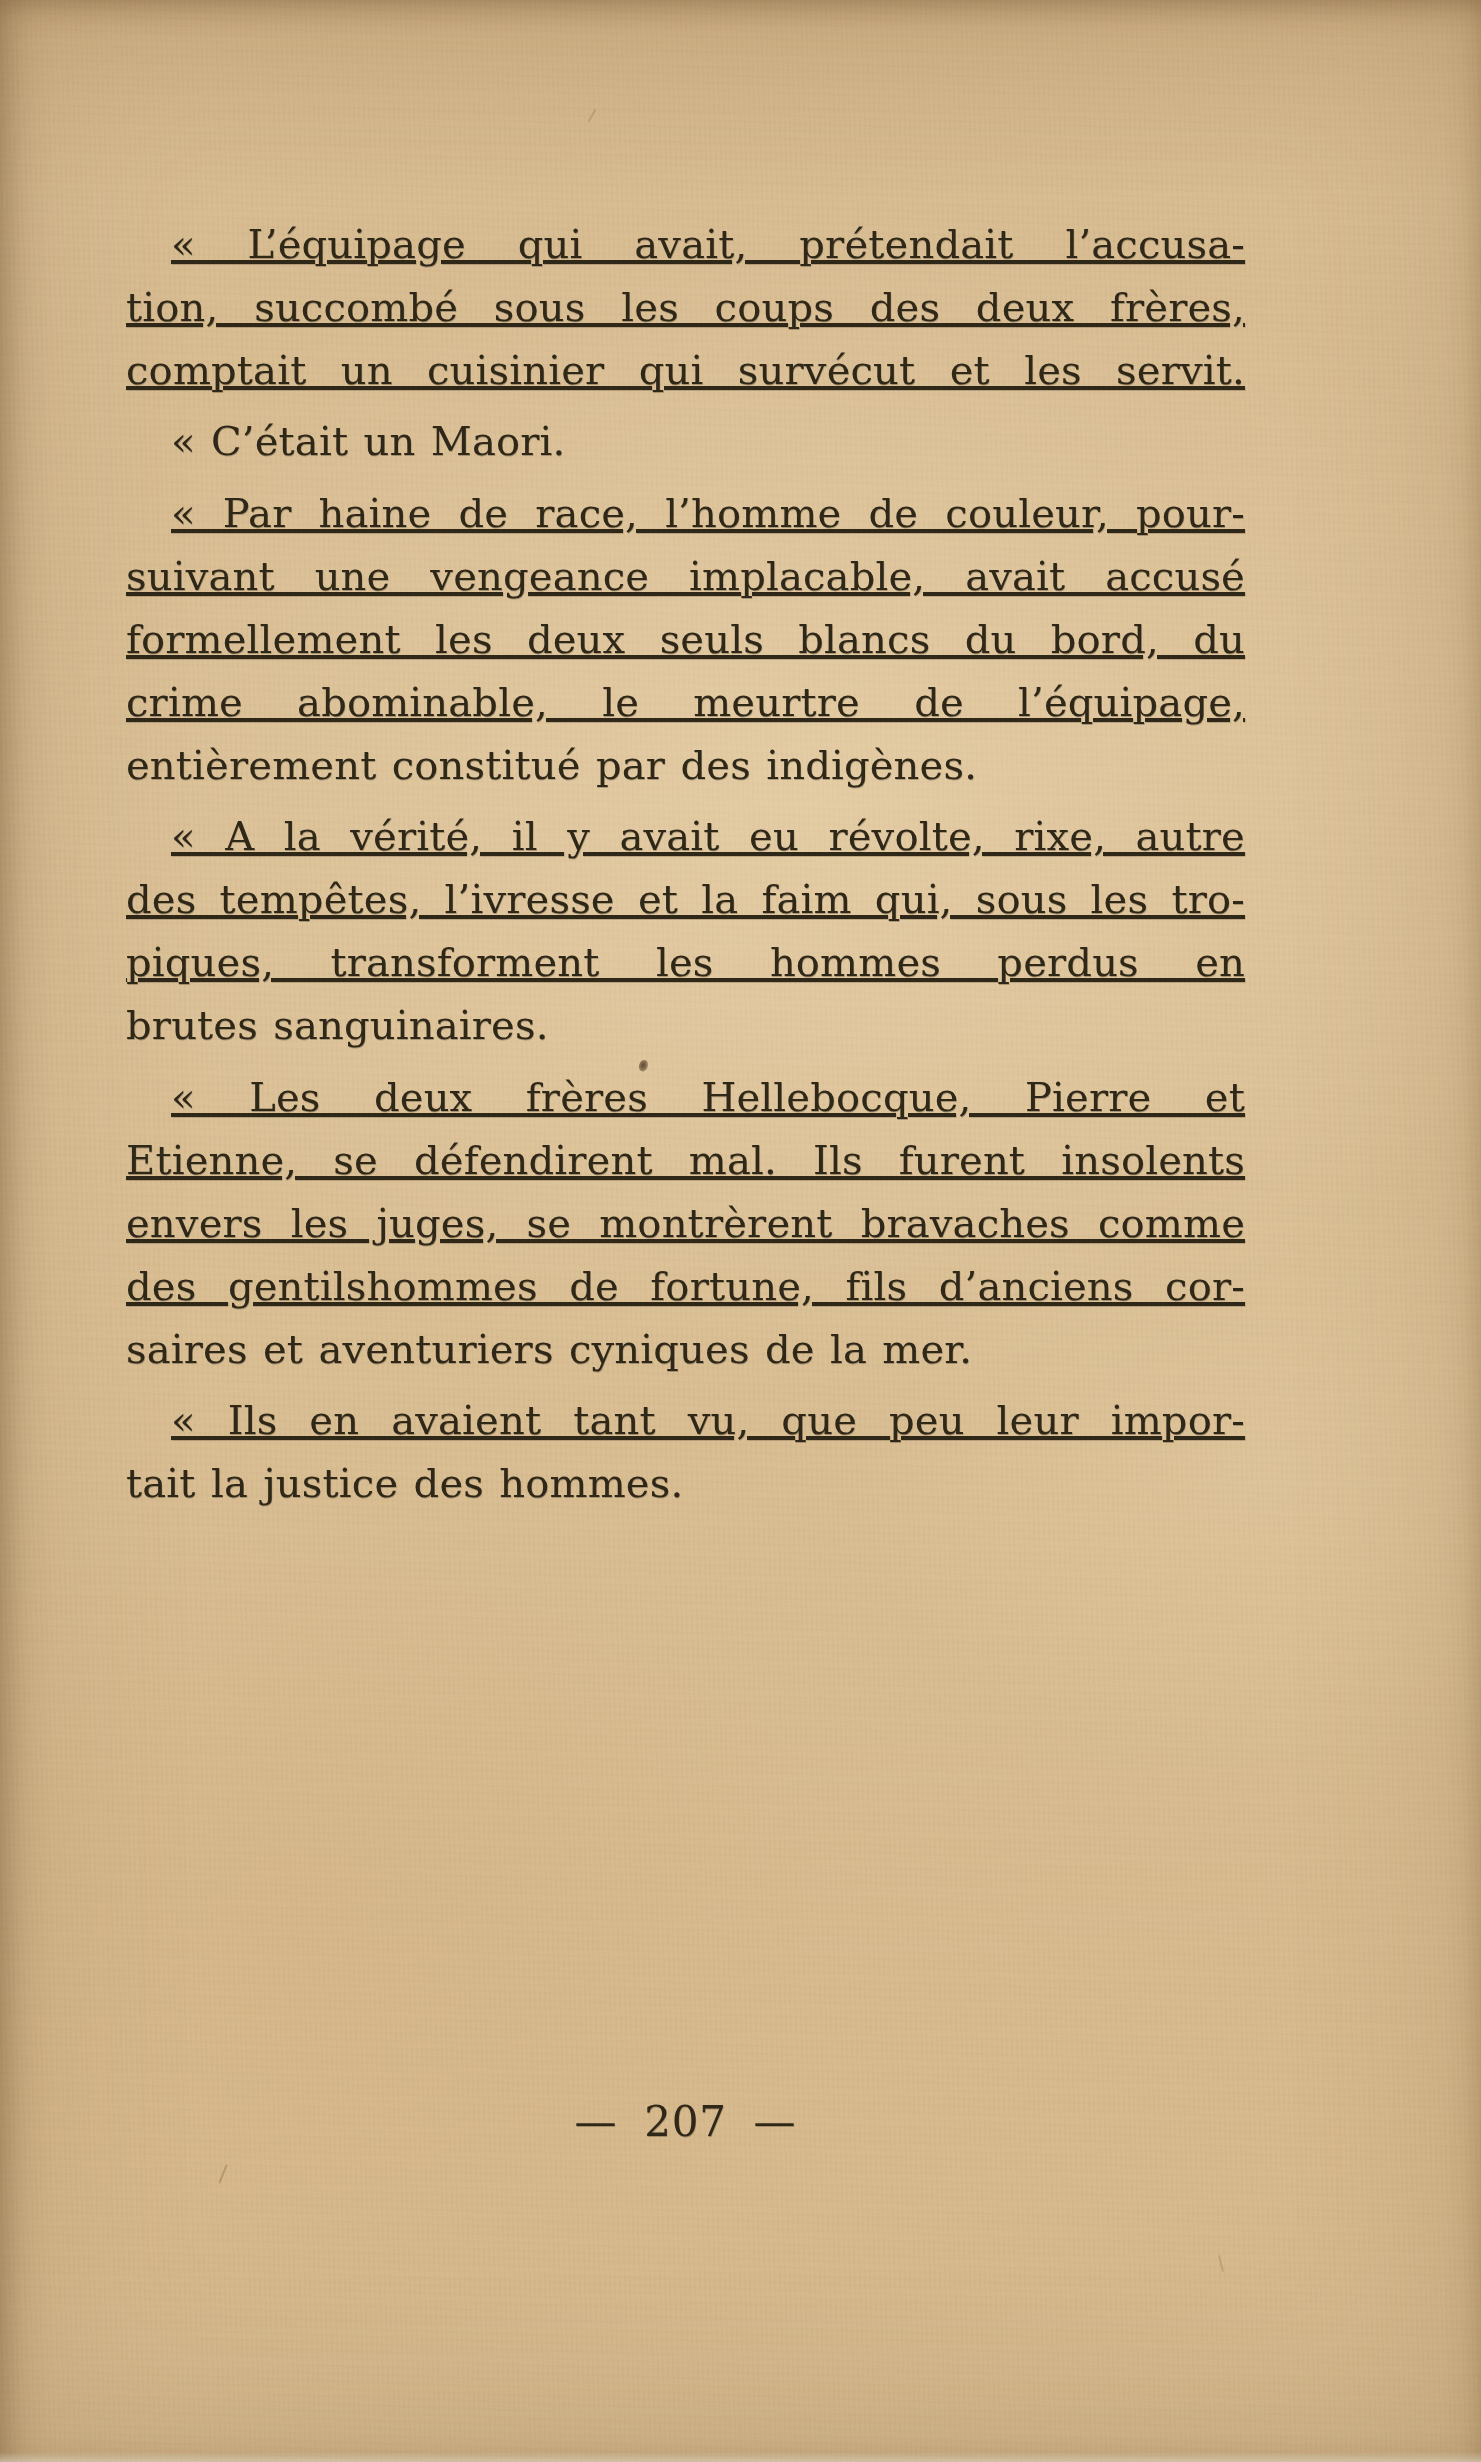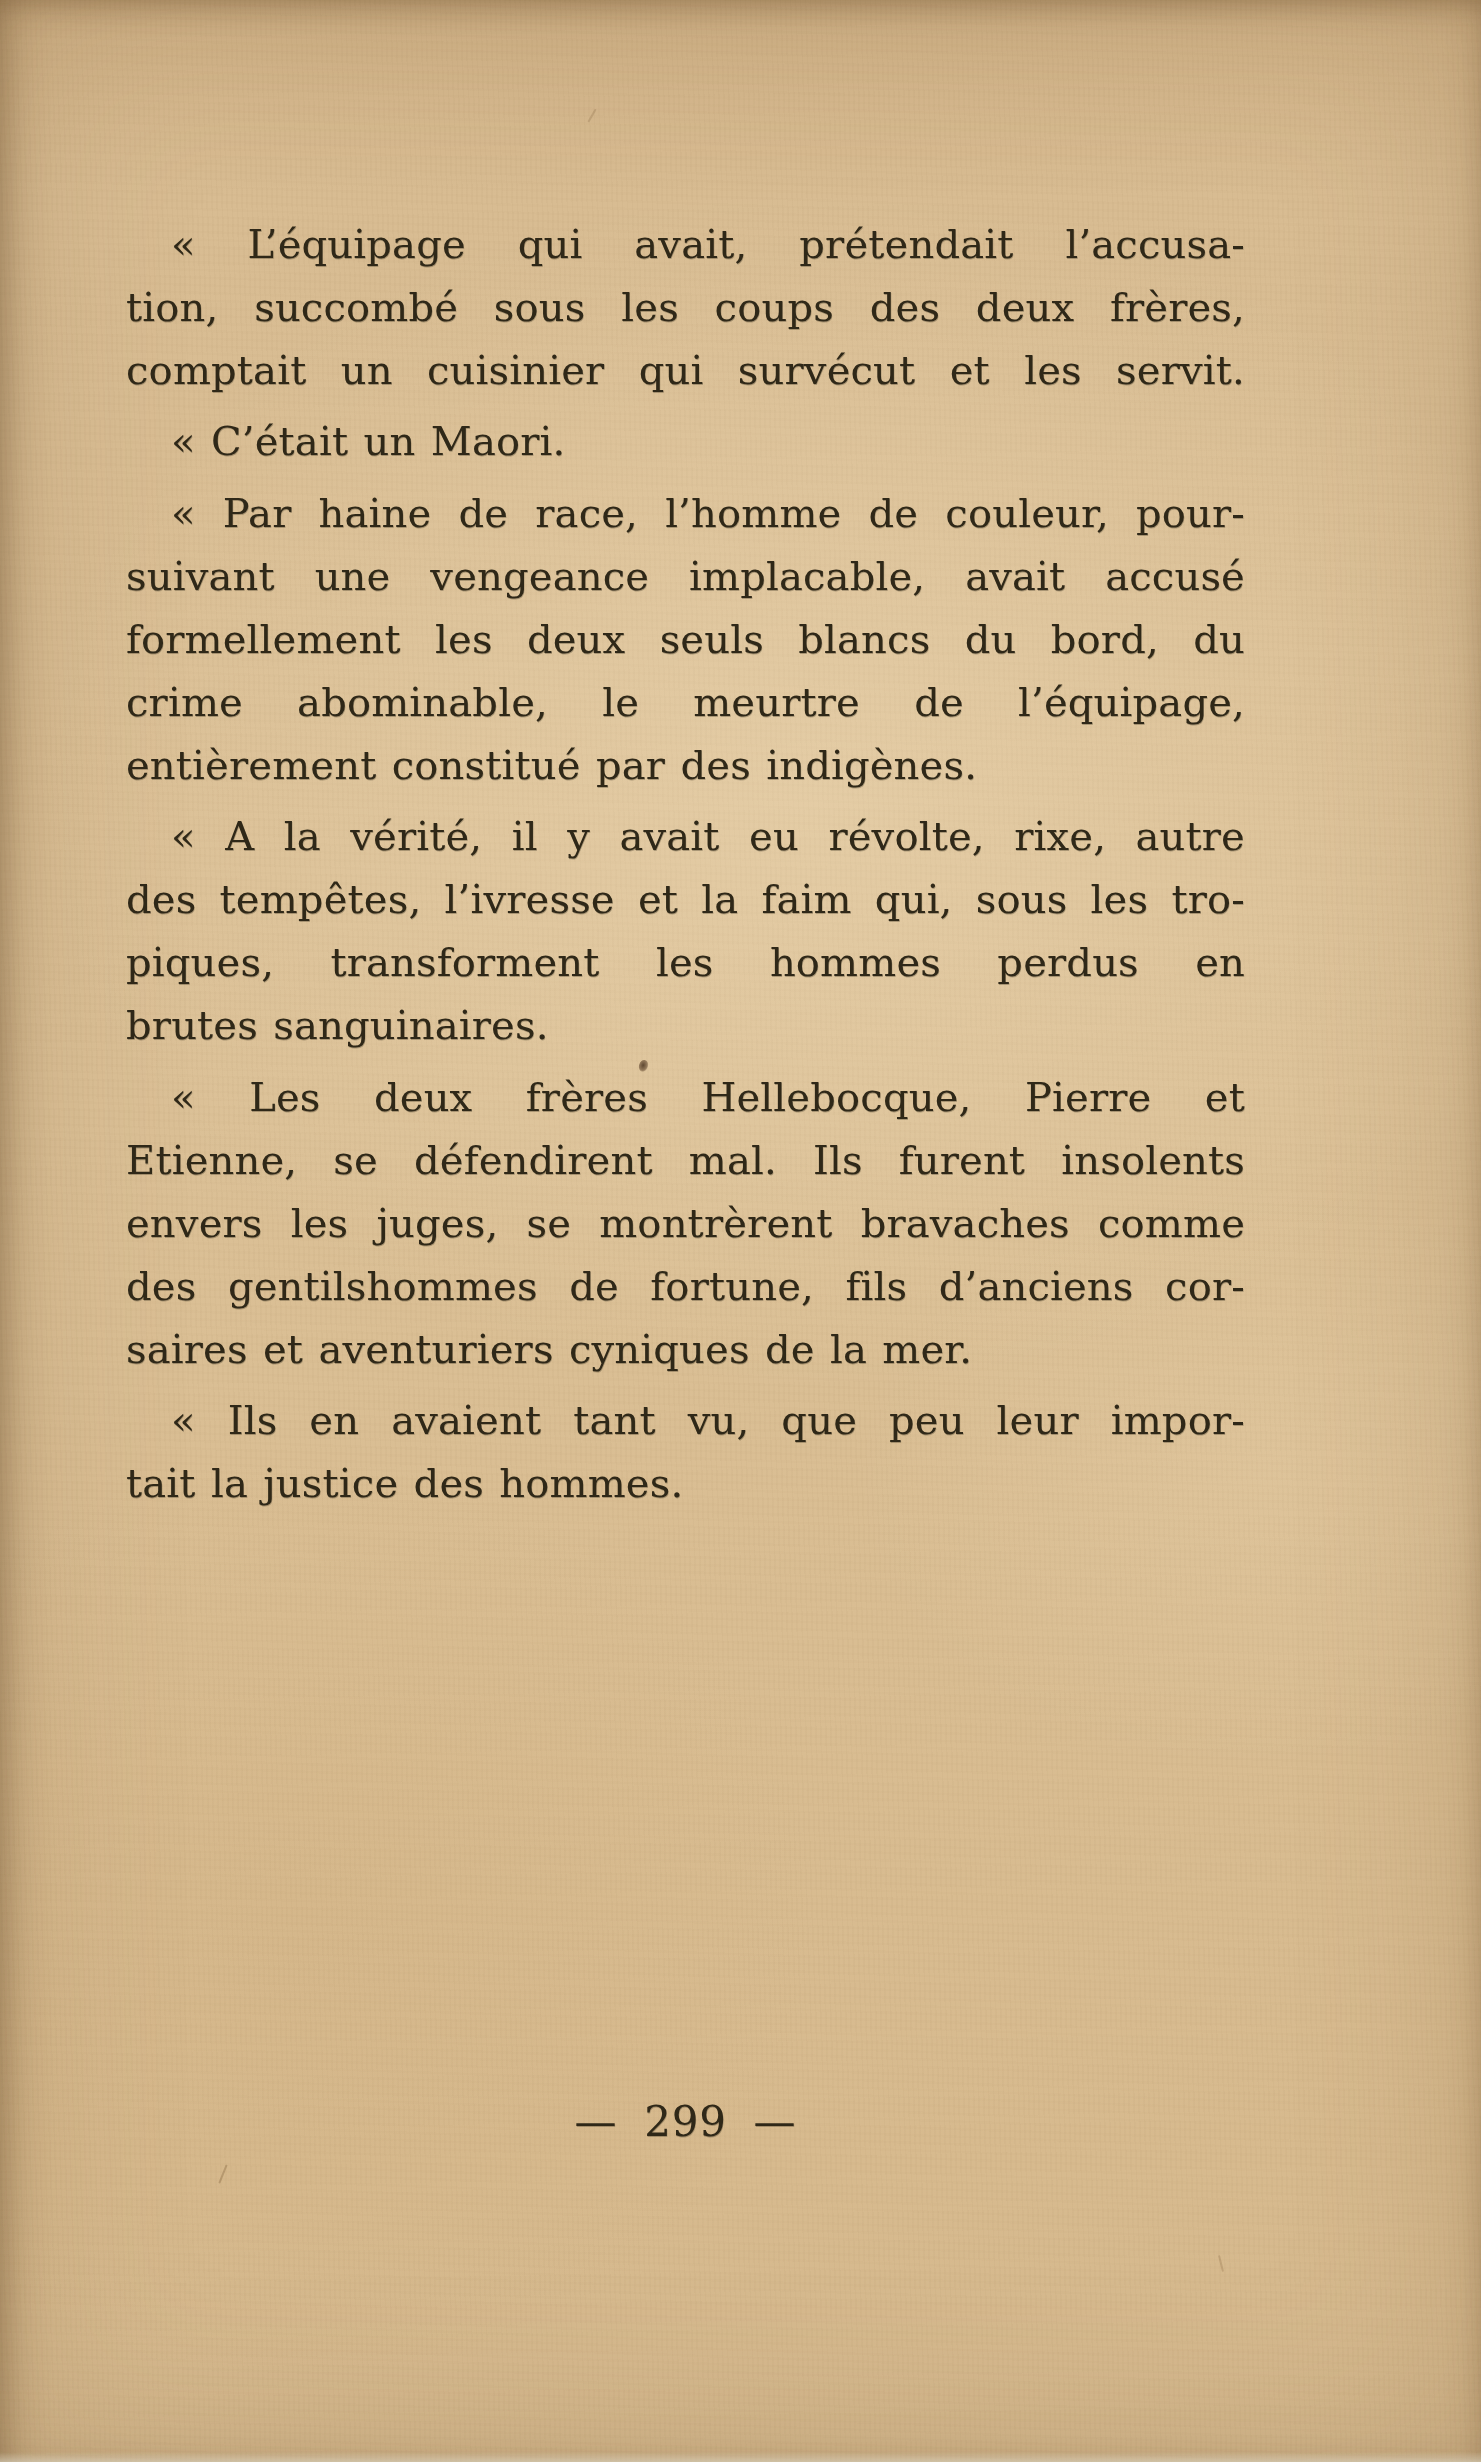--- a/index.html
+++ b/index.html
@@ -33,21 +33,21 @@
     font-size: 40px;
     line-height: 63px;
     word-spacing: 0.06em;
     letter-spacing: 0.005em;
     text-shadow: 0.5px 0.7px 0.6px rgba(47,40,24,0.30);
   }
 
   .paragraph { margin: 0 0 8.4px 0; }
 
   .line { text-align: left; }
-  .line.j { text-align: justify; text-align-last: justify; }
+  .line.j { text-align: justify; text-align-last: justify; text-decoration: underline; }
   .line.indent { text-indent: 45px; }
 
   .page-number {
     position: absolute;
     left: 126px;
     top: 2097px;
     width: 1119px;
     text-align: center;
     font-size: 42px;
     word-spacing: 0.30em;
@@ -117,21 +117,21 @@
         <div class="line j">envers les juges, se montrèrent bravaches comme</div>
         <div class="line j">des gentilshommes de fortune, fils d’anciens cor-</div>
         <div class="line">saires et aventuriers cyniques de la mer.</div>
       </div>
       <div class="paragraph">
         <div class="line j indent">« Ils en avaient tant vu, que peu leur impor-</div>
         <div class="line">tait la justice des hommes.</div>
       </div>
     </div>
 
-  <div class="page-number">— 299 —</div>
+  <div class="page-number">— 207 —</div>
 
   <div class="ink-speck"></div>
   <div class="fiber-mark fiber-1"></div>
   <div class="fiber-mark fiber-2"></div>
   <div class="fiber-mark fiber-3"></div>
   <div class="bottom-edge"></div>
 
 </div>
 
 

